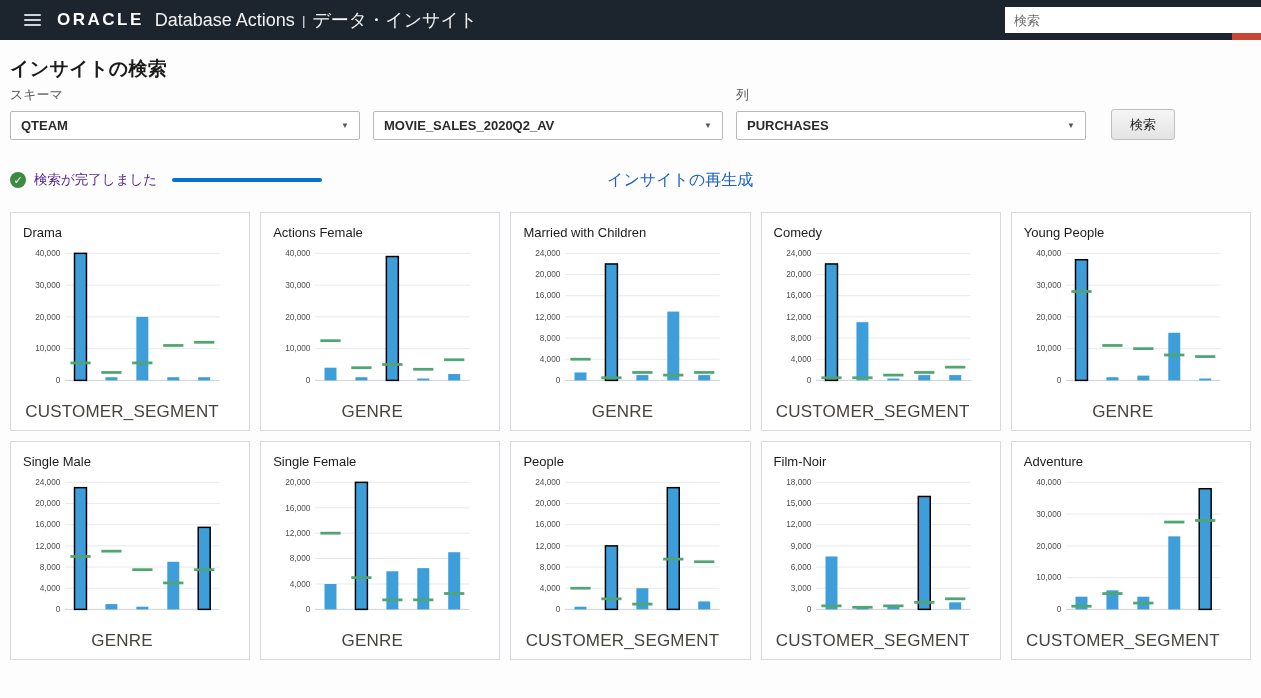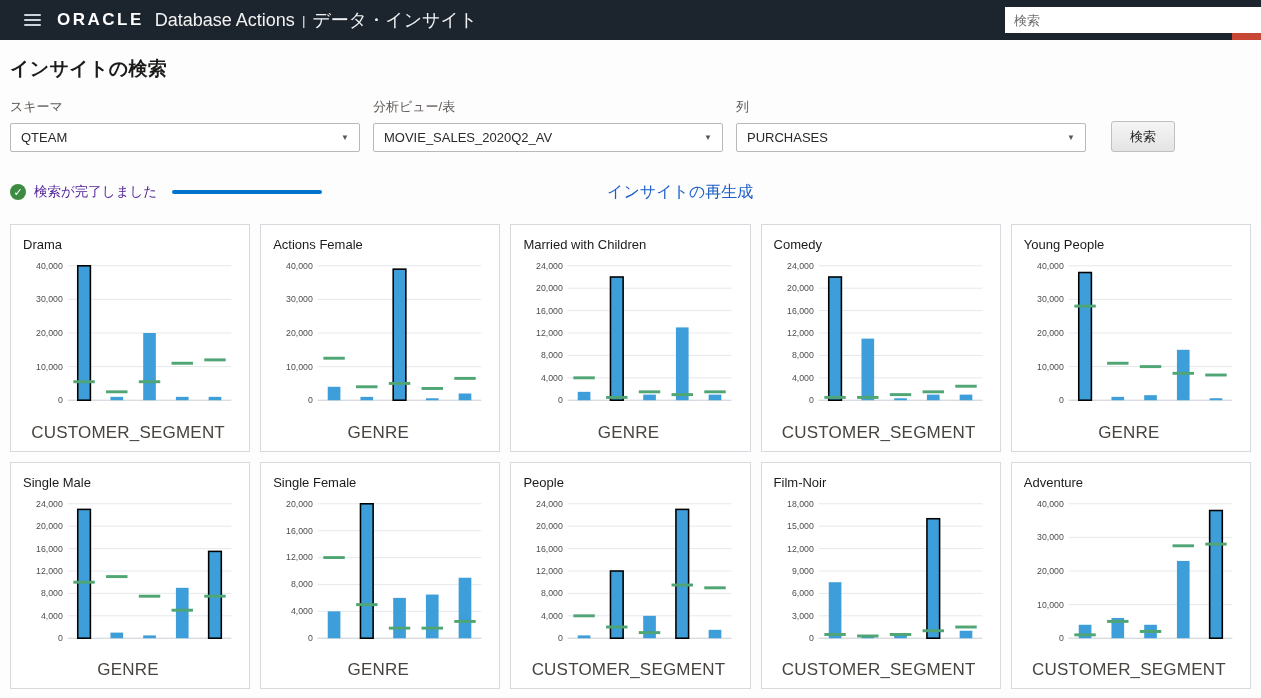--- a/index.html
+++ b/index.html
@@ -36,32 +36,33 @@
     padding: 0 9px;
     color: #333;
   }
   .header-search::placeholder { color: #6b6b6b; }
   .red-accent { position: absolute; right: 0; bottom: 0; width: 29px; height: 7px; background: #c74634; }
 
   
   .main { padding: 0 10px; }
   .page-title { font-size: 19px; font-weight: bold; color: #1c1b1a; margin-top: 16px; letter-spacing: 0.3px; }
 
-  .filters { display: flex; align-items: flex-end; gap: 13px; margin-top: 16px; }
+  .filters { display: flex; align-items: flex-end; gap: 13px; margin-top: 4px; }
   .field { display: flex; flex-direction: column; }
   .field-label { font-size: 13px; color: #5f5b58; margin-bottom: 7px; }
   .select {
     width: 350px; height: 29px;
     background: #ffffff;
     border: 1px solid #b9b9b9;
     border-radius: 2px;
     display: flex; align-items: center; justify-content: space-between;
     padding: 0 10px;
     font-size: 13px; color: #2b2a29;
     cursor: pointer;
+    font-weight: bold;
   }
   .caret { font-size: 8px; color: #565656; }
   .search-btn {
     height: 31px;
     padding: 0 18px;
     margin-left: 12px;
     background: linear-gradient(#f5f5f5, #e4e4e4);
     border: 1px solid #bfbfbf;
     border-radius: 3px;
     font-family: "Liberation Sans", sans-serif;
@@ -87,21 +88,21 @@
   
   .cards {
     display: grid;
     grid-template-columns: repeat(5, 1fr);
     gap: 10px;
     margin-top: 22px;
   }
   .card {
     background: #ffffff;
     border: 1px solid #d6dade;
-    padding: 12px 12px 8px 8px;
+    padding: 12px 24px 8px 8px;
     cursor: pointer;
   }
   .card-title { font-size: 13px; color: #1c1b1a; padding-left: 4px; margin-bottom: 6px; }
   .chart-svg { width: 100%; display: block; }
   .chart-svg text { font-family: "Liberation Sans", sans-serif; }
   .card-xlabel { text-align: center; font-size: 17px; color: #47433f; margin-top: 3px; letter-spacing: 0.2px; }
 </style>
 </head>
 <body>
 
@@ -124,21 +125,20 @@
 
   <div class="filters">
     <div class="field">
       <span class="field-label">スキーマ</span>
       <div class="select">
         <span>QTEAM</span>
         <span class="caret">▼</span>
       </div>
     </div>
     <div class="field">
-      <span class="field-label">分析ビュー/表</span>
       <div class="select">
         <span>MOVIE_SALES_2020Q2_AV</span>
         <span class="caret">▼</span>
       </div>
     </div>
     <div class="field">
       <span class="field-label">列</span>
       <div class="select">
         <span>PURCHASES</span>
         <span class="caret">▼</span>

